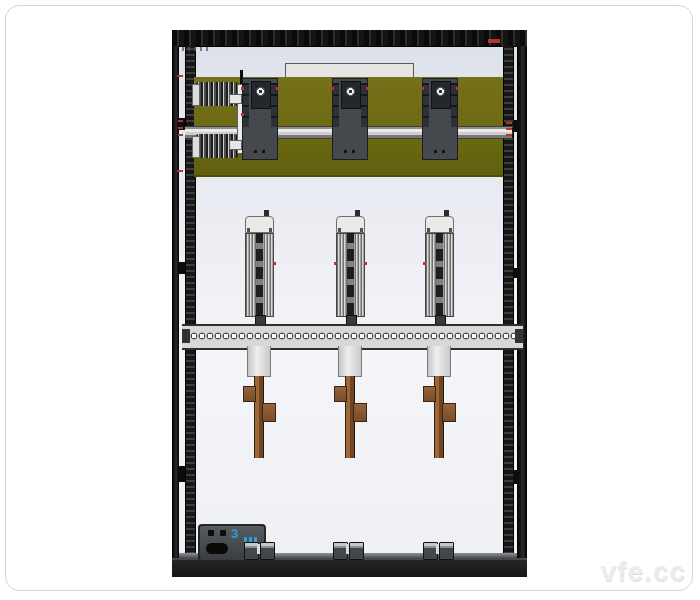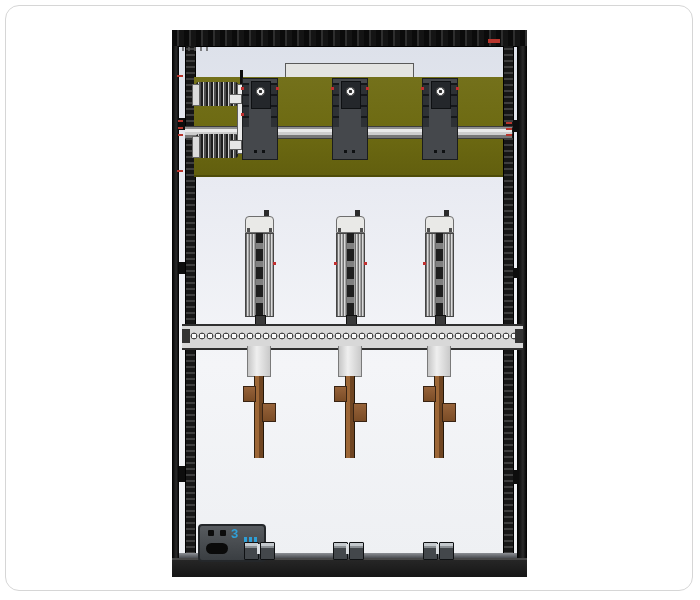--- a/index.html
+++ b/index.html
@@ -252,14 +252,15 @@
     <div class="abs red-mark" style="left:6px;top:90px;width:5px;height:2px;"></div>
     <div class="abs red-mark" style="left:6px;top:97px;width:5px;height:2px;"></div>
     <div class="abs red-mark" style="left:6px;top:104px;width:5px;height:2px;"></div>
     <div class="abs red-mark" style="left:5px;top:140px;width:6px;height:2px;"></div>
     <div class="abs red-mark" style="left:334px;top:92px;width:6px;height:2px;"></div>
     <div class="abs red-mark" style="left:334px;top:98px;width:6px;height:2px;"></div>
     <div class="abs red-mark" style="left:334px;top:104px;width:6px;height:2px;"></div>
 
   </div>
 
+  <div class="abs watermark">vfe.cc</div>
 
 </div>
 
 </body></html>

